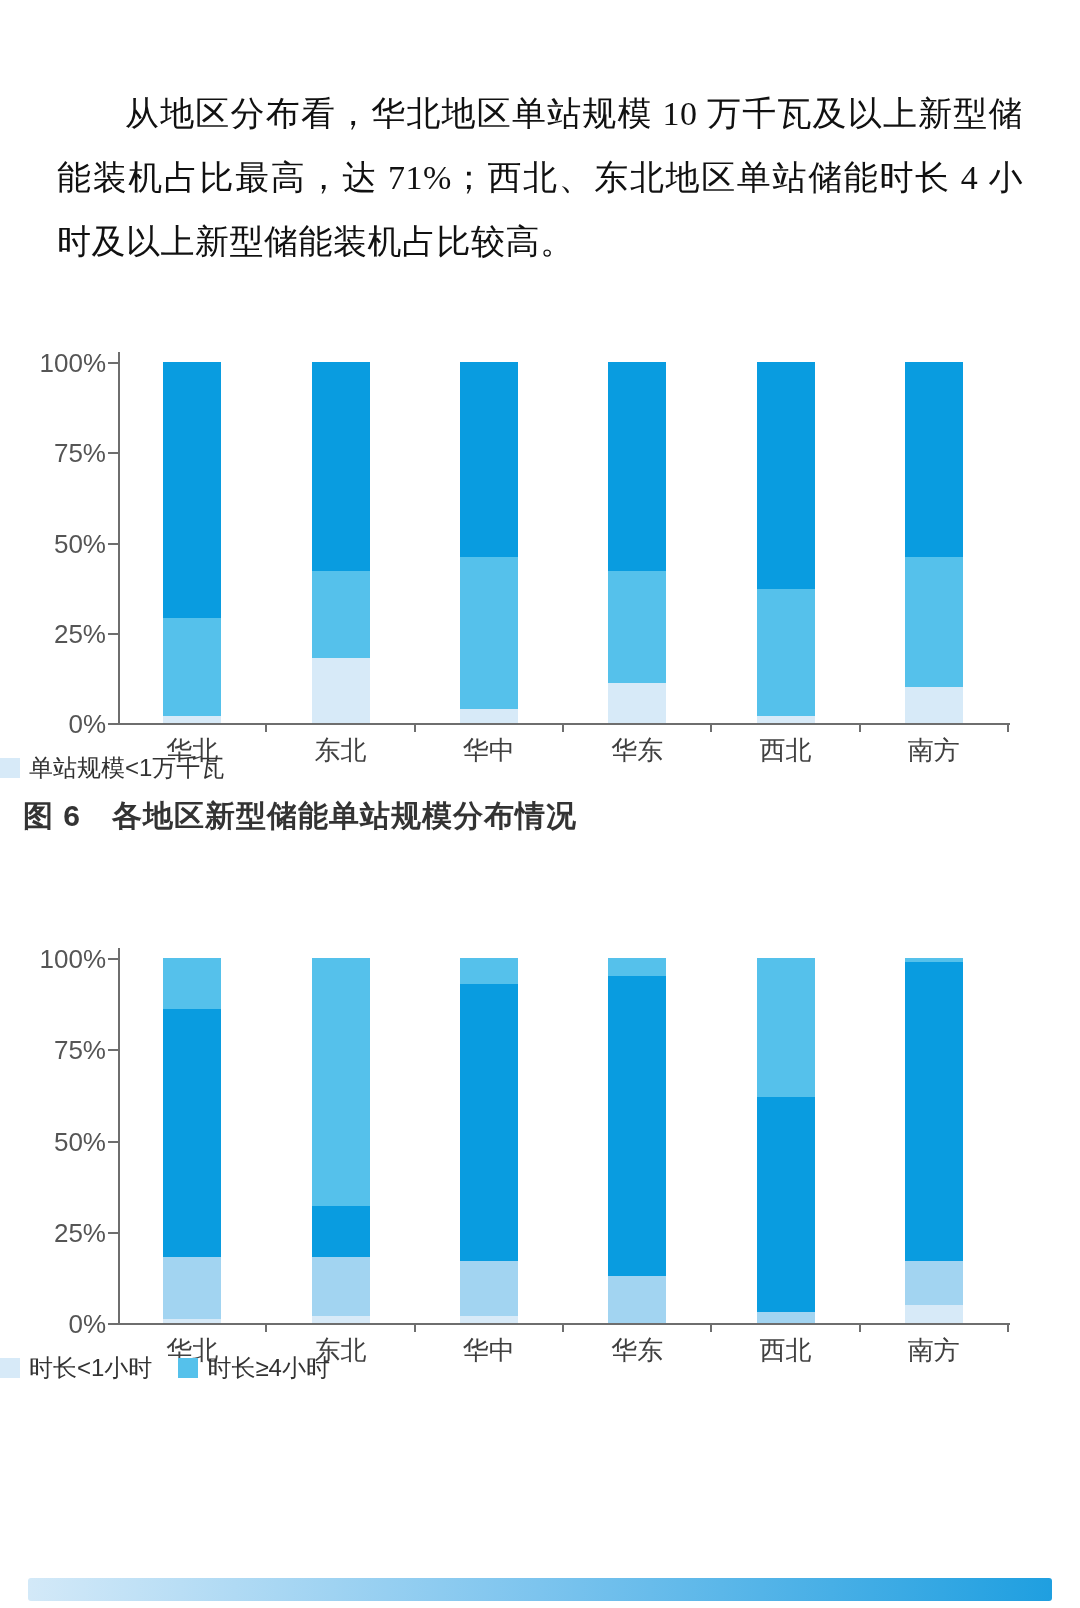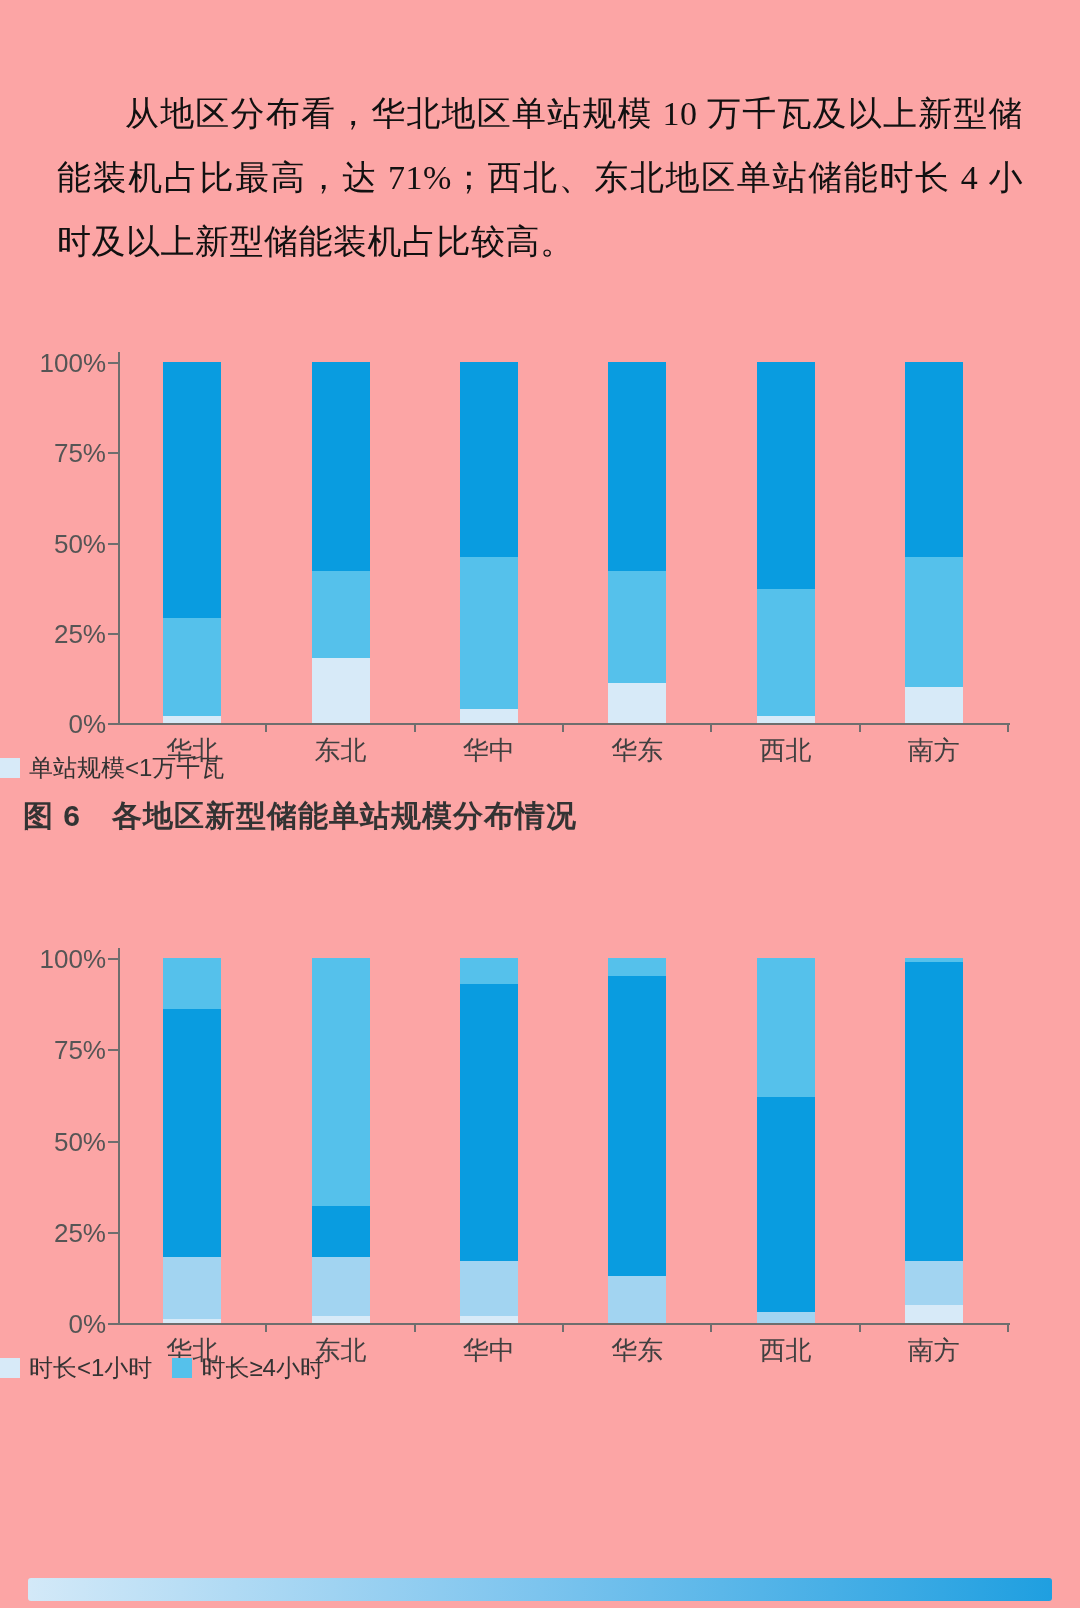--- a/index.html
+++ b/index.html
@@ -1,19 +1,19 @@
 <!DOCTYPE html>
 <html><head>
 <meta charset="utf-8">
 <style>
   html,body{margin:0;padding:0;background:#e9e9e9;}
   .page{
     position:relative;
     width:1080px;height:1608px;
-    background:#fca5a5;
+    background:#ffffff;
     margin:0 auto;
     overflow:hidden;
     font-family:"Liberation Sans","DejaVu Sans",sans-serif;
   }
   .body-paragraph{
     position:absolute;
     left:57px;right:57px;top:82px;
     margin:0;
     font-family:"Liberation Serif","DejaVu Serif",serif;
     font-size:34px;
@@ -159,21 +159,21 @@
       <div class="x-cat-label" style="left: 567.167px; top: 403px;">华东</div>
       <div class="bar-seg" style="left: 756.5px; top: 382.05px; width: 58px; height: 10.95px; background: rgb(162, 212, 241);"></div>
       <div class="bar-seg" style="left: 756.5px; top: 166.7px; width: 58px; height: 215.35px; background: rgb(9, 156, 224);"></div>
       <div class="bar-seg" style="left: 756.5px; top: 28px; width: 58px; height: 138.7px; background: rgb(85, 193, 235);"></div>
       <div class="x-cat-label" style="left: 715.5px; top: 403px;">西北</div>
       <div class="bar-seg" style="left: 904.833px; top: 374.75px; width: 58px; height: 18.25px; background: rgb(215, 234, 248);"></div>
       <div class="bar-seg" style="left: 904.833px; top: 330.95px; width: 58px; height: 43.8px; background: rgb(162, 212, 241);"></div>
       <div class="bar-seg" style="left: 904.833px; top: 31.65px; width: 58px; height: 299.3px; background: rgb(9, 156, 224);"></div>
       <div class="bar-seg" style="left: 904.833px; top: 28px; width: 58px; height: 3.65px; background: rgb(85, 193, 235);"></div>
       <div class="x-cat-label" style="left: 863.833px; top: 403px;">南方</div>
-      <div class="legend-row" style="top: 422px; gap: 20px;">
+      <div class="legend-row" style="top: 422px; gap: 26px;">
         <div class="legend-item">
           <div class="legend-swatch" style="background: rgb(215, 234, 248);"></div>
           <div class="legend-label">时长&lt;1小时</div>
         </div>
         <div class="legend-item">
           <div class="legend-swatch" style="background: rgb(85, 193, 235);"></div>
           <div class="legend-label">时长≥4小时</div>
         </div>
       </div>
     </div>

